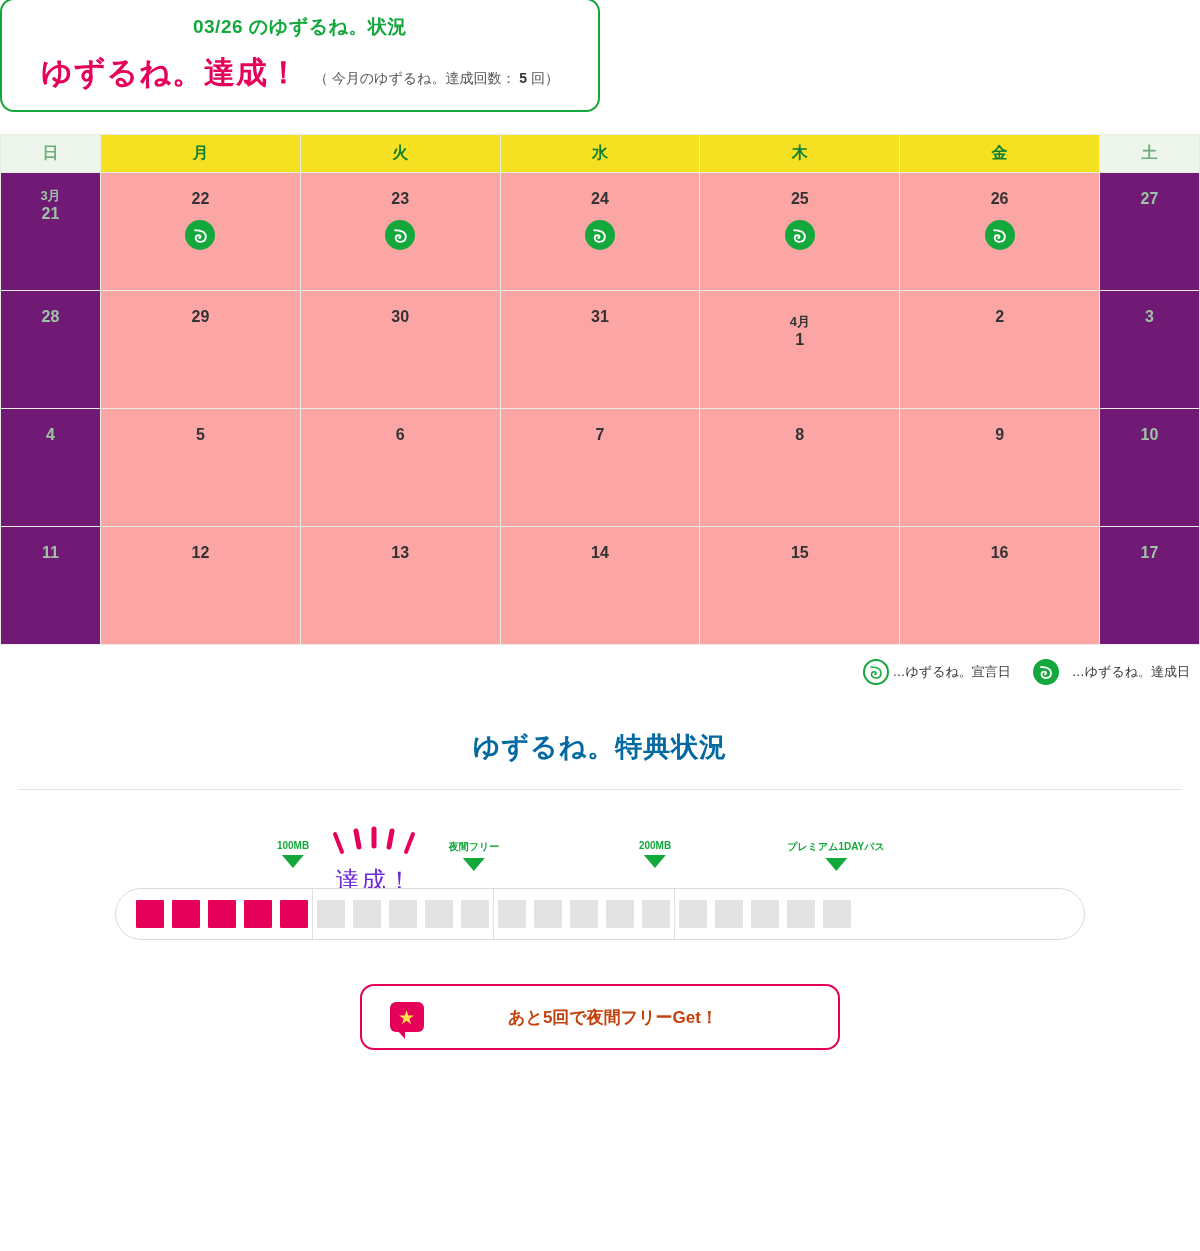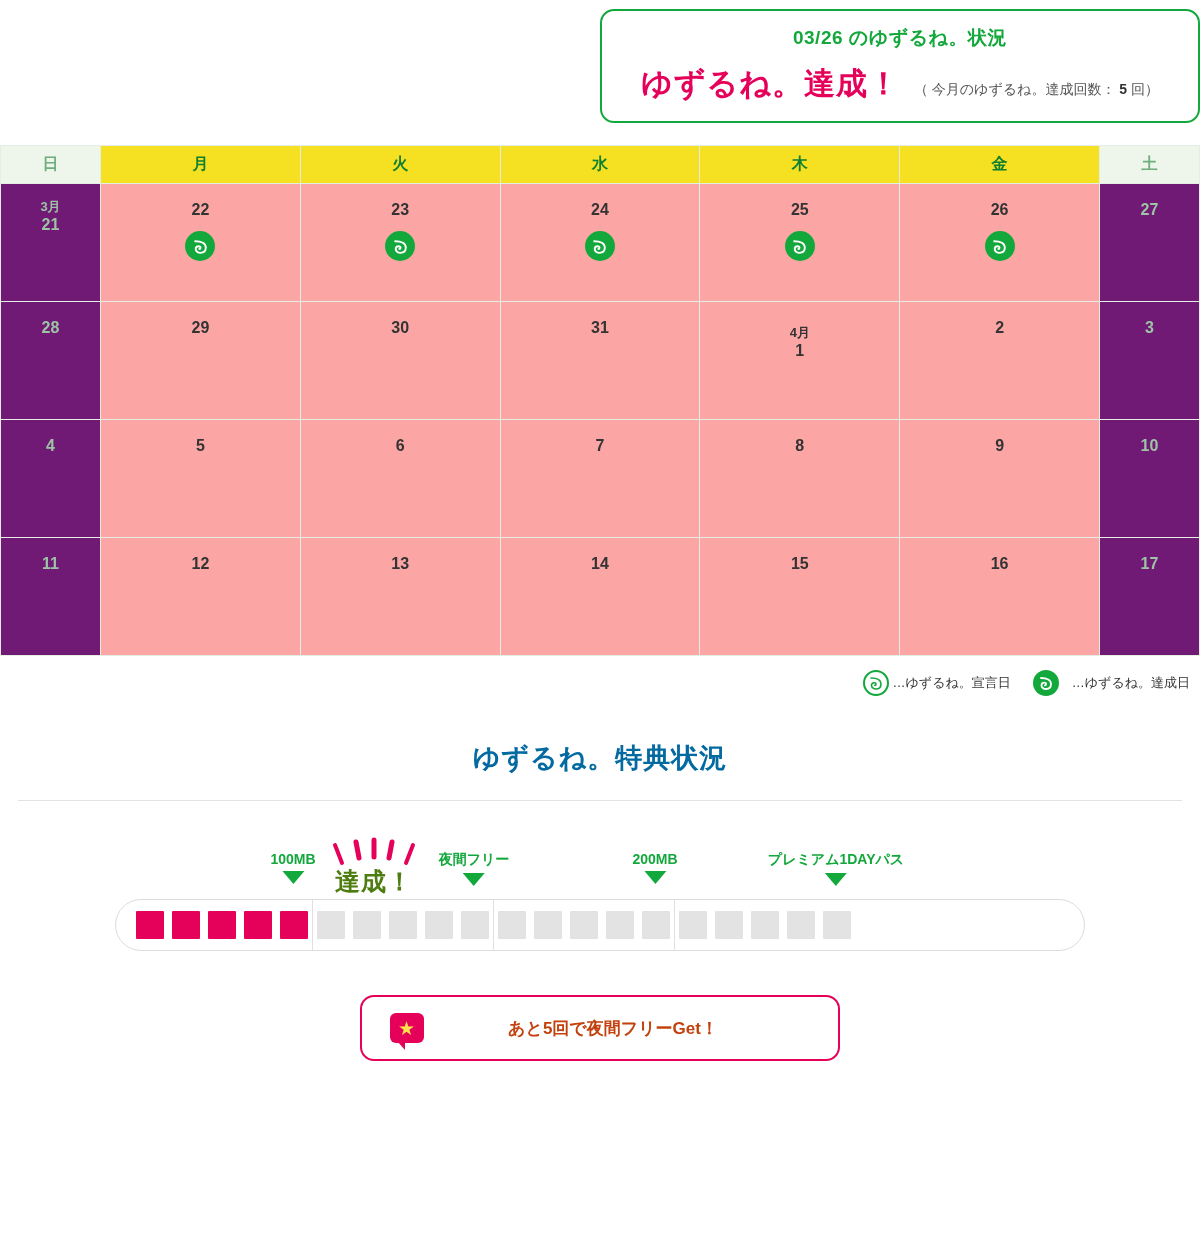--- a/index.html
+++ b/index.html
@@ -7,22 +7,22 @@
     margin: 0; padding: 0;
     width: 1200px;
     background: #ffffff;
     font-family: "Liberation Sans", sans-serif;
     color: #333;
   }
   .page { width: 1200px; position: relative; }
 
   
   .status-wrap {
-    display: flex; justify-content: flex-end;
-    padding-top: 11px;
+    display: flex; justify-content: flex-start;
+    padding-top: 0;
   }
   .status-card {
     width: 600px;
     border: 2px solid #13a83c;
     border-radius: 14px;
     background: #fff;
     padding: 14px 10px 16px;
     text-align: center;
     margin-top: -2px;
   }
@@ -139,37 +139,37 @@
 
   .achieved-pop {
     position: absolute;
     left: 314px; top: 36px;
     width: 120px;
     text-align: center;
   }
   .achieved-pop .spark { position: relative; height: 28px; }
   .achieved-pop .spark svg { position:absolute; left:50%; transform: translateX(-50%); top:0; }
   .achieved-pop .txt {
-    color: #4d7c0f;
-    font-weight: bold;
+    color: #6d28d9;
+    font-weight: normal;
     font-size: 25px;
     letter-spacing: 1px;
-    margin-top: 0;
+    margin-top: 10px;
   }
 
   .marks {
     position: relative;
     height: 48px;
     margin-top: 16px;
   }
   .mark {
     position: absolute;
     transform: translateX(-50%);
     text-align: center;
-    font-size: 14px;
+    font-size: 10px;
     font-weight: bold;
     color: #13a83c;
     white-space: nowrap;
   }
   .mark .tri {
     margin: 4px auto 0;
     width: 0; height: 0;
     border-left: 11px solid transparent;
     border-right: 11px solid transparent;
     border-top: 13px solid #13a83c;

